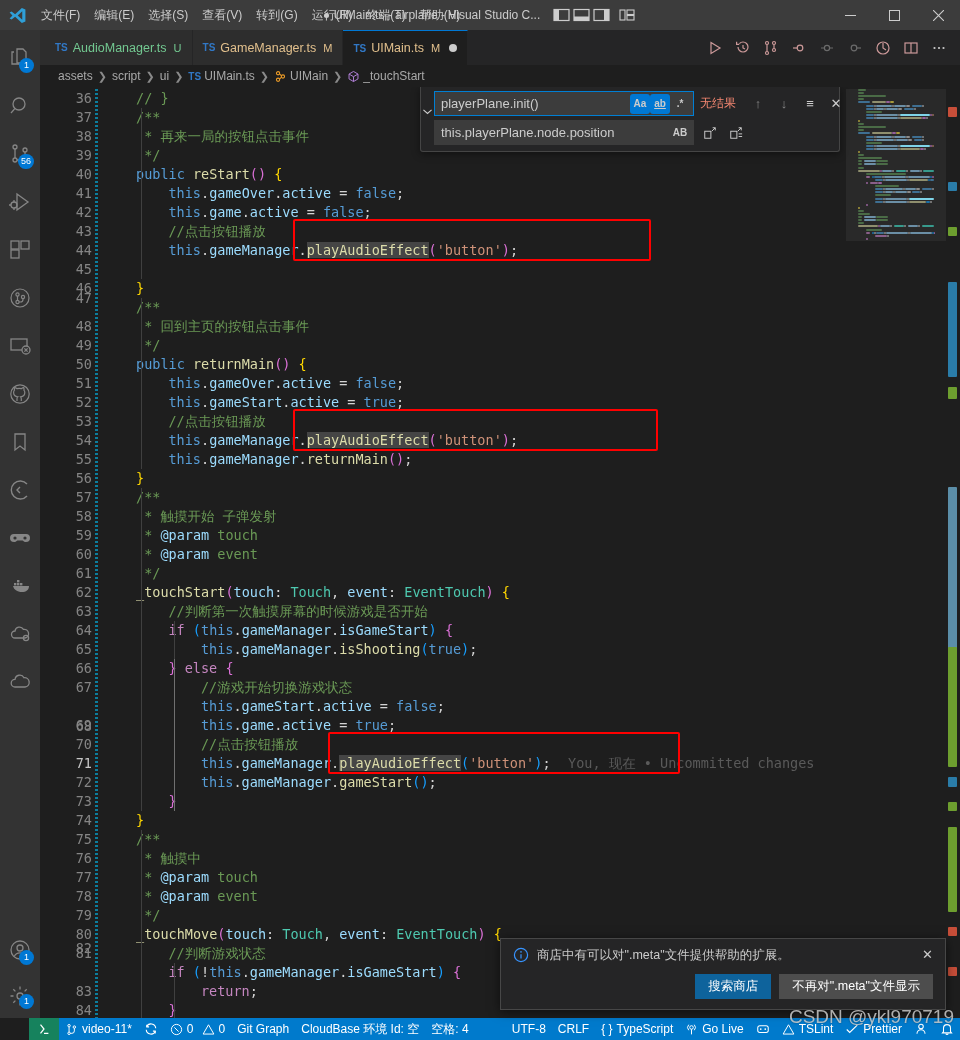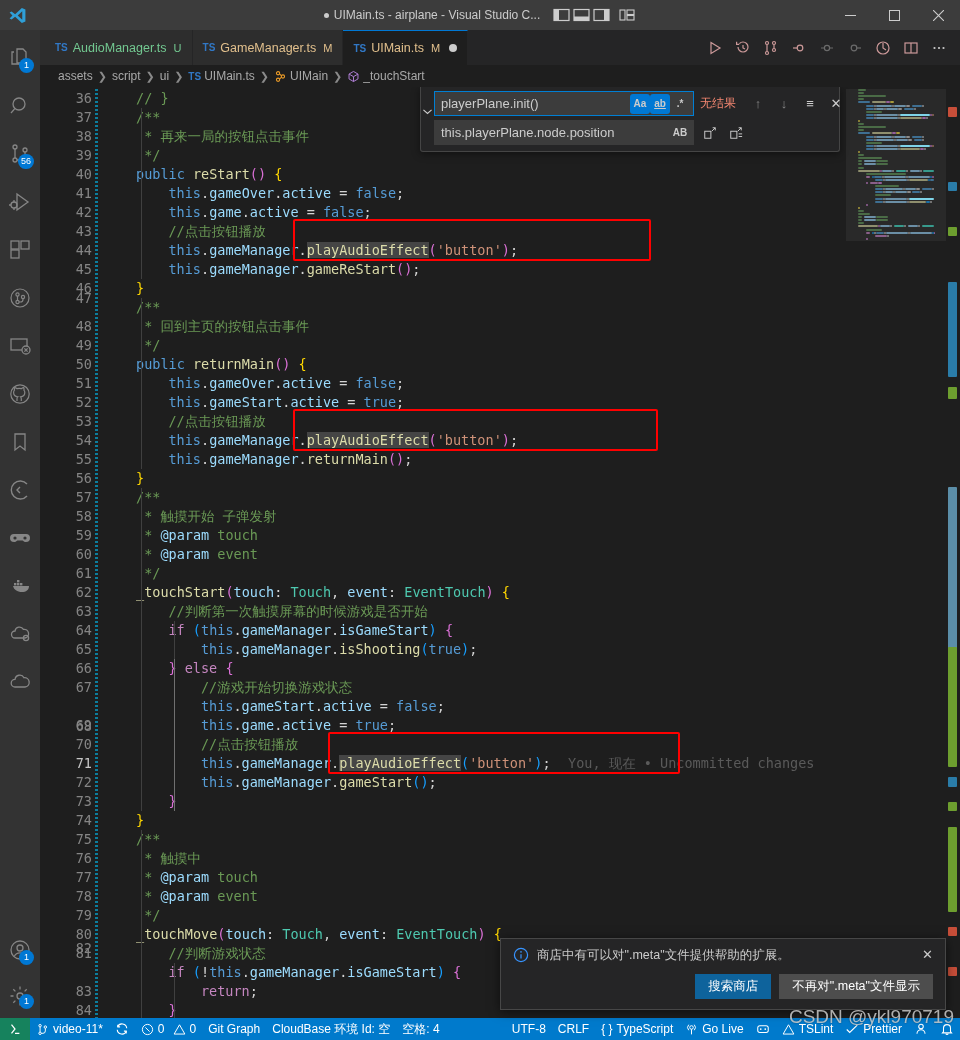--- a/index.html
+++ b/index.html
@@ -190,21 +190,21 @@
   .n-btn {
     font-size: 12.5px; padding: 4px 13px; color: #ffffff; cursor: pointer; border: none;
     font-family: "Liberation Sans", sans-serif;
   }
   .n-btn.primary { background: #0e639c; }
   .n-btn.secondary { background: #4d4d4d; }
 
   
   .statusbar {
     height: 22px; flex: 0 0 22px; background: #007acc; display: flex; align-items: center;
-    font-size: 12px; color: #ffffff; position: relative;
+    font-size: 12px; color: #ffffff; position: relative; margin-left: 29px;
   }
   .sb-remote {
     background: #16825d; height: 22px; display: flex; align-items: center;
     padding: 0 8px; color: #ffffff; font-size: 12px;
   }
   .sb-item {
     height: 22px; display: flex; align-items: center; gap: 4px; padding: 0 6px;
     white-space: nowrap; cursor: pointer;
   }
   .sb-right { margin-left: auto; display: flex; align-items: center; }
@@ -218,20 +218,30 @@
 </head>
 <body>
 
 <div class="app">
 
   <div class="titlebar">
     <div class="vscode-logo">
       <svg width="19" height="19" viewBox="0 0 24 24">
           <path d="M17.5 2.5L9 10.5 4.5 7 2 8.3l3.6 3.7L2 15.7 4.5 17 9 13.5l8.5 8 4.5-2V4.5l-4.5-2zm.5 4.1v10.8L12.3 12 18 6.6z" fill="#2f9fd7"></path>
         </svg>
+    </div>
+    <div class="menu">
+      <div class="menu-item">文件(F)</div>
+      <div class="menu-item">编辑(E)</div>
+      <div class="menu-item">选择(S)</div>
+      <div class="menu-item">查看(V)</div>
+      <div class="menu-item">转到(G)</div>
+      <div class="menu-item">运行(R)</div>
+      <div class="menu-item">终端(T)</div>
+      <div class="menu-item">帮助(H)</div>
     </div>
     <div class="title-center">
       <span class="title-dot"></span>
       <span class="title-text">UIMain.ts - airplane - Visual Studio C...</span>
       <span class="layout-icons">
         <span class="layout-ico">
           <svg width="17" height="14" viewBox="0 0 17 14">
               <rect x="1" y="1.5" width="15" height="11" fill="none" stroke="#cccccc" stroke-width="1.2"></rect>
               <rect x="1" y="1.5" width="5" height="11" fill="#cccccc"></rect>
             </svg>
@@ -566,21 +576,20 @@
         <div class="codecol" id="codecol">
             <div class="cline" style="top: 2px; left: 8px;"><span class="t-com">// }</span></div>
             <div class="cline" style="top: 21px; left: 8px;"><span class="t-com">/**</span></div>
             <div class="cline" style="top: 40px; left: 8px;"><span class="t-com"> * 再来一局的按钮点击事件</span></div>
             <div class="cline" style="top: 59px; left: 8px;"><span class="t-com"> */</span></div>
             <div class="cline" style="top: 78px; left: 8px;"><span class="t-key">public </span><span class="t-fn">reStart</span><span class="t-par">()</span><span class="t-par3"> {</span></div>
             <div class="cline" style="top: 97px; left: 40.48px;"><span class="t-this">this</span><span class="t-pun">.</span><span class="t-var">gameOver</span><span class="t-pun">.</span><span class="t-var">active</span><span class="t-pun"> = </span><span class="t-blu">false</span><span class="t-pun">;</span></div>
             <div class="cline" style="top: 116px; left: 40.48px;"><span class="t-this">this</span><span class="t-pun">.</span><span class="t-var">game</span><span class="t-pun">.</span><span class="t-var">active</span><span class="t-pun"> = </span><span class="t-blu">false</span><span class="t-pun">;</span></div>
             <div class="cline" style="top: 135px; left: 40.48px;"><span class="t-com">//点击按钮播放</span></div>
             <div class="cline" style="top: 154px; left: 40.48px;"><span class="t-this">this</span><span class="t-pun">.</span><span class="t-var">gameManager</span><span class="t-pun">.</span><span class="t-fn sel-hl">playAudioEffect</span><span class="t-par">(</span><span class="t-str">'button'</span><span class="t-par">)</span><span class="t-pun">;</span></div>
-            <div class="cline" style="top: 173px; left: 40.48px;"><span class="t-this">this</span><span class="t-pun">.</span><span class="t-var">gameManager</span><span class="t-pun">.</span><span class="t-fn">gameReStart</span><span class="t-par">()</span><span class="t-pun">;</span></div>
             <div class="cline" style="top: 192px; left: 8px;"><span class="t-par3">}</span></div>
             <div class="cline" style="top: 211px; left: 8px;"><span class="t-com">/**</span></div>
             <div class="cline" style="top: 230px; left: 8px;"><span class="t-com"> * 回到主页的按钮点击事件</span></div>
             <div class="cline" style="top: 249px; left: 8px;"><span class="t-com"> */</span></div>
             <div class="cline" style="top: 268px; left: 8px;"><span class="t-key">public </span><span class="t-fn">returnMain</span><span class="t-par">()</span><span class="t-par3"> {</span></div>
             <div class="cline" style="top: 287px; left: 40.48px;"><span class="t-this">this</span><span class="t-pun">.</span><span class="t-var">gameOver</span><span class="t-pun">.</span><span class="t-var">active</span><span class="t-pun"> = </span><span class="t-blu">false</span><span class="t-pun">;</span></div>
             <div class="cline" style="top: 306px; left: 40.48px;"><span class="t-this">this</span><span class="t-pun">.</span><span class="t-var">gameStart</span><span class="t-pun">.</span><span class="t-var">active</span><span class="t-pun"> = </span><span class="t-blu">true</span><span class="t-pun">;</span></div>
             <div class="cline" style="top: 325px; left: 40.48px;"><span class="t-com">//点击按钮播放</span></div>
             <div class="cline" style="top: 344px; left: 40.48px;"><span class="t-this">this</span><span class="t-pun">.</span><span class="t-var">gameManager</span><span class="t-pun">.</span><span class="t-fn sel-hl">playAudioEffect</span><span class="t-par">(</span><span class="t-str">'button'</span><span class="t-par">)</span><span class="t-pun">;</span></div>
             <div class="cline" style="top: 363px; left: 40.48px;"><span class="t-this">this</span><span class="t-pun">.</span><span class="t-var">gameManager</span><span class="t-pun">.</span><span class="t-fn">returnMain</span><span class="t-par">()</span><span class="t-pun">;</span></div>

